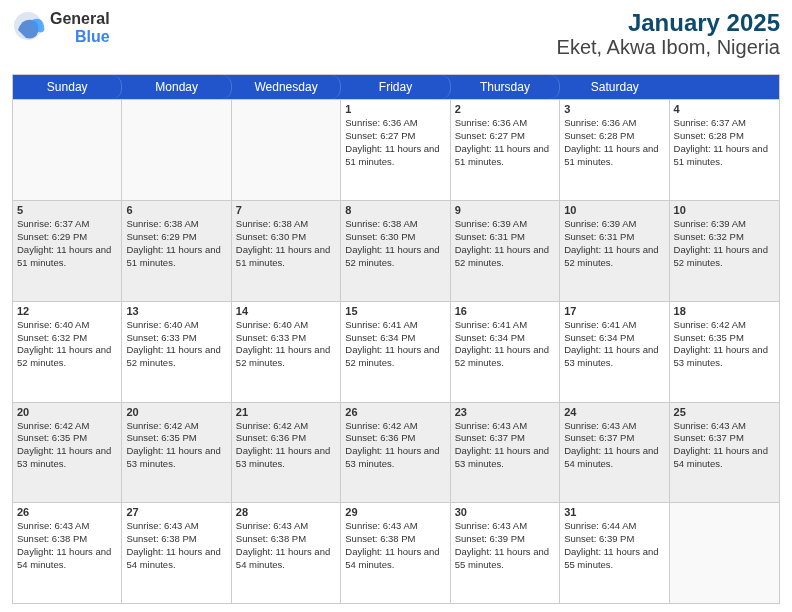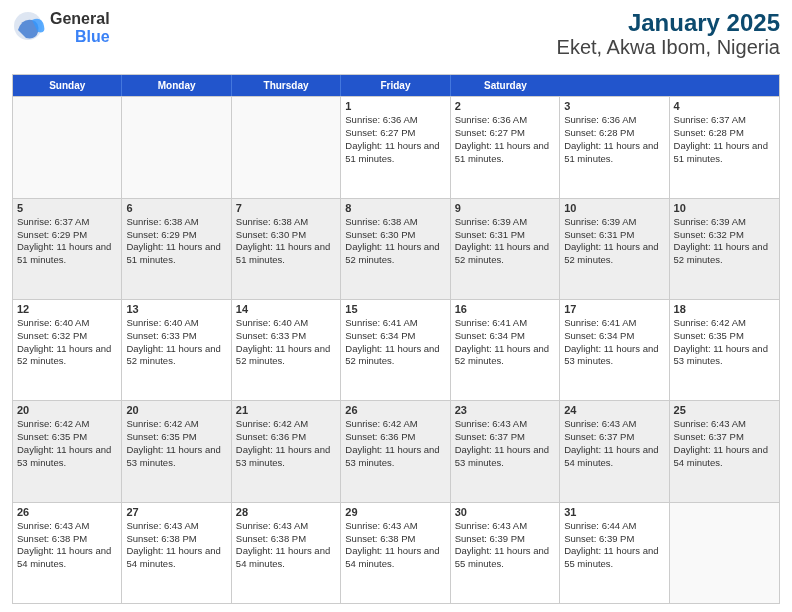--- a/index.html
+++ b/index.html
@@ -67,25 +67,26 @@
       flex-direction: column;
       border: 1px solid #ccc;
     }
     .cal-header {
       display: grid;
       grid-template-columns: repeat(7, 1fr);
       background: #2255cc;
     }
     .cal-header-cell {
       color: #fff;
-      font-weight: bold;
-      font-size: 10px;
+      font-weight: normal;
+      font-size: 12px;
       padding: 5px 4px;
       text-align: center;
       border-right: 1px solid #4477dd;
+      border-radius: 10px;
     }
     .cal-header-cell:last-child { border-right: none; }
     .cal-body {
       flex: 1;
       display: flex;
       flex-direction: column;
     }
     .cal-row {
       display: grid;
       grid-template-columns: repeat(7, 1fr);
@@ -133,22 +134,23 @@
     <div class="title-block">
       <div class="title-month">January 2025</div>
       <div class="title-location">Eket, Akwa Ibom, Nigeria</div>
     </div>
   </div>
 
   <div class="calendar">
     <div class="cal-header">
       <div class="cal-header-cell">Sunday</div>
       <div class="cal-header-cell">Monday</div>
+      <div class="cal-header-cell">Wednesday</div>
+      <div class="cal-header-cell">Friday</div>
       <div class="cal-header-cell">Thursday</div>
-      <div class="cal-header-cell">Friday</div>
       <div class="cal-header-cell">Saturday</div>
     </div>
     <div class="cal-body" id="cal-body">
     <div class="cal-row">
           <div class="cal-cell empty"></div>
           <div class="cal-cell empty"></div>
           <div class="cal-cell empty"></div>
           <div class="cal-cell">
             <span class="day-num">1</span>
             <span class="cell-line">Sunrise: 6:36 AM</span>

